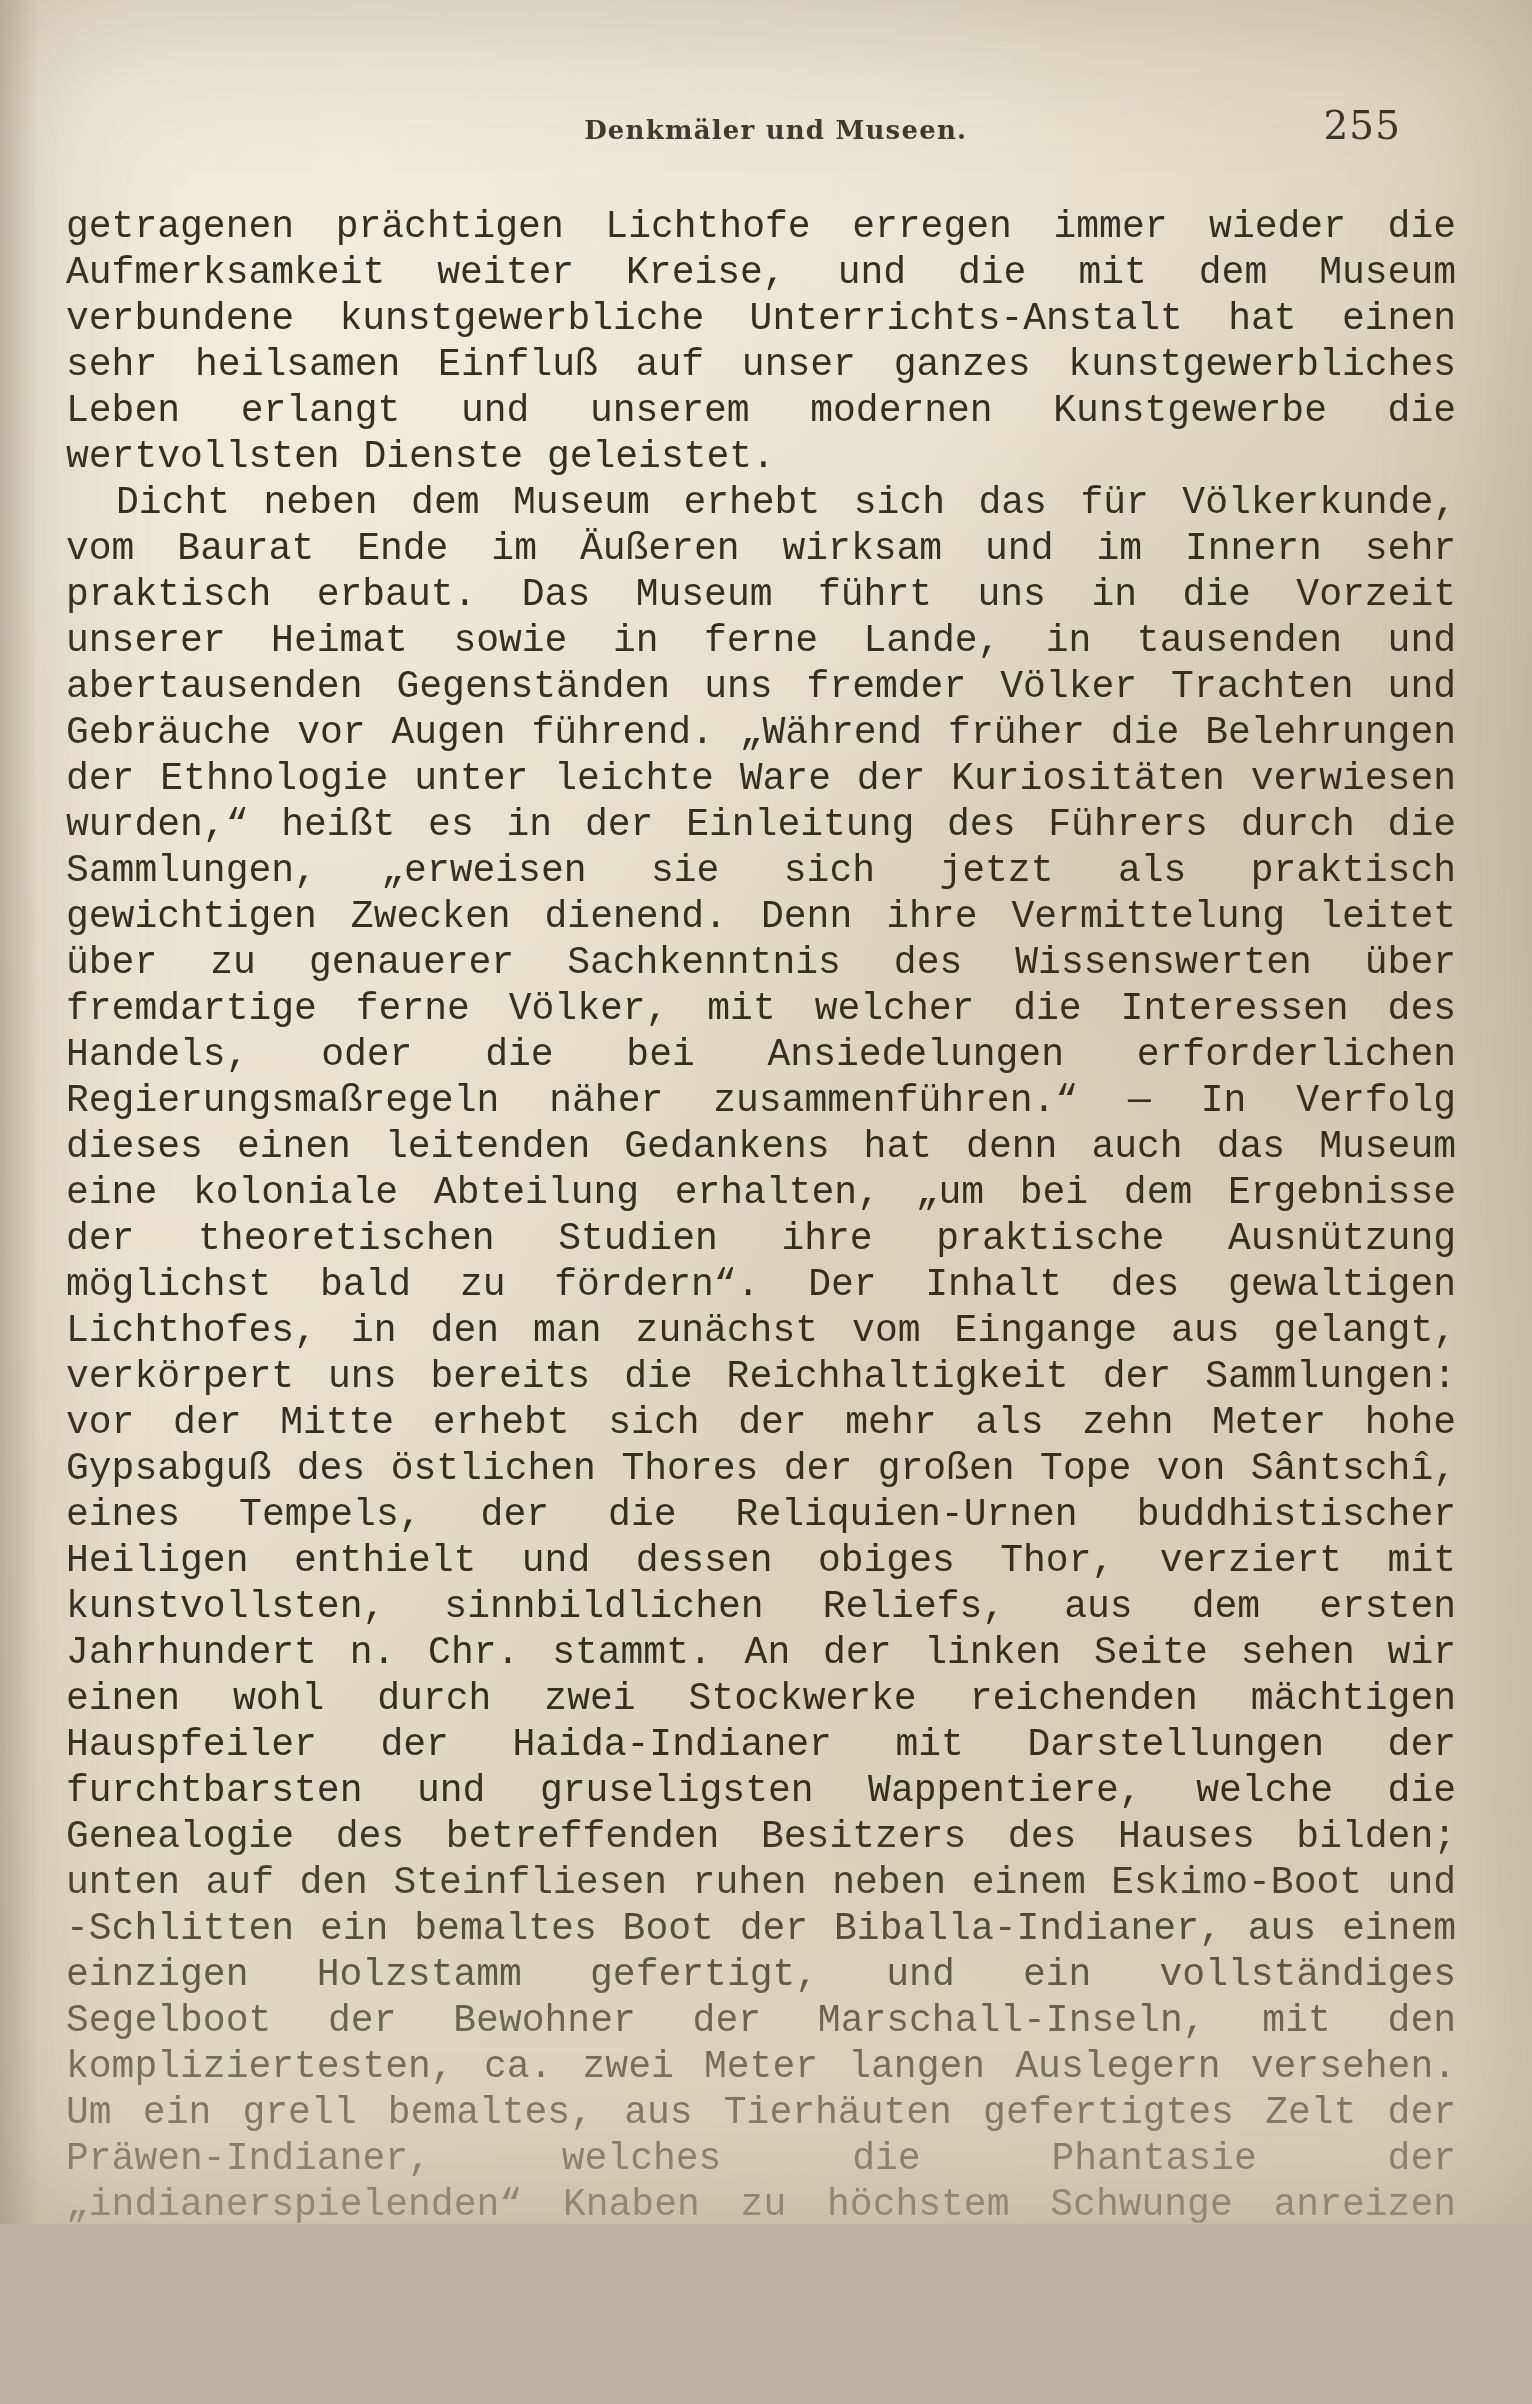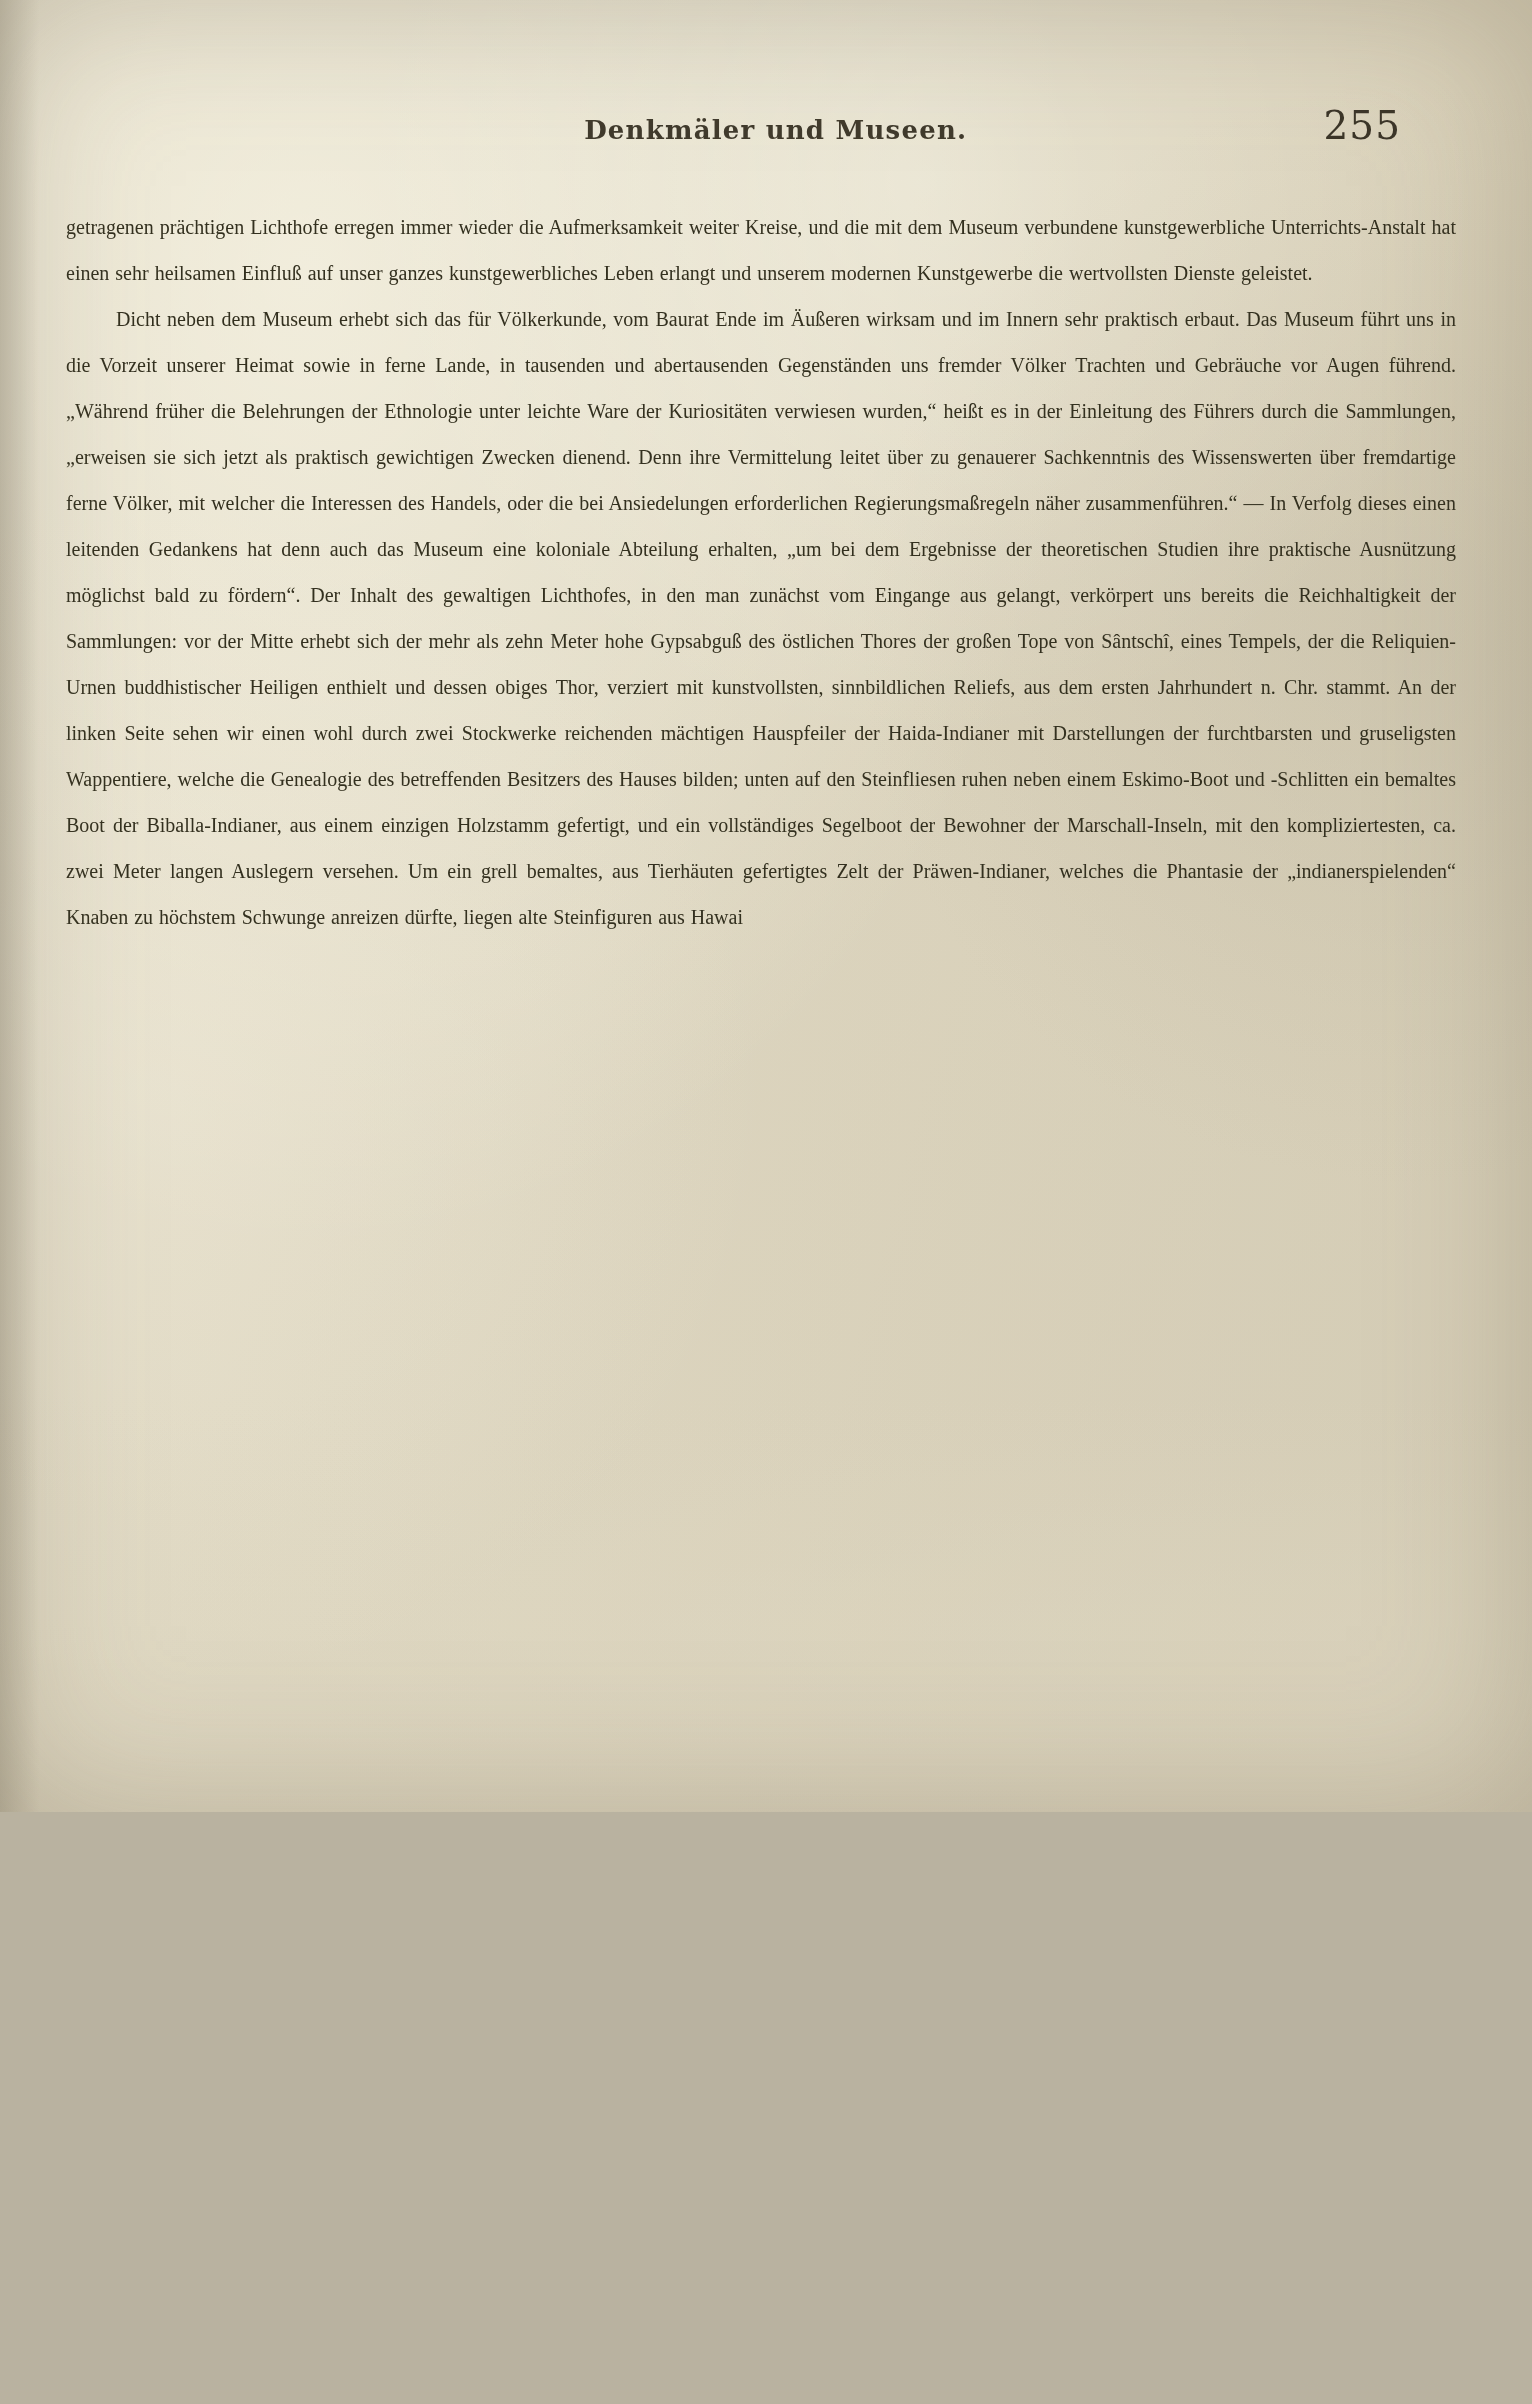--- a/index.html
+++ b/index.html
@@ -3,21 +3,21 @@
 <meta charset="utf-8">
 <style>
   html, body {
     margin: 0;
     padding: 0;
     background: #b9b2a0;
   }
   .page {
     position: relative;
     width: 1532px;
-    height: 1812px;
+    height: 2224px;
     margin: 0 auto;
     background:
       radial-gradient(ellipse at 20% 15%, rgba(255,253,240,0.55) 0%, rgba(255,253,240,0.0) 45%),
       radial-gradient(ellipse at 85% 80%, rgba(210,203,182,0.5) 0%, rgba(210,203,182,0.0) 55%),
       linear-gradient(105deg, #e4ddc8 0%, #ded7c1 35%, #dcd4bd 60%, #d6cdb4 100%);
     overflow: hidden;
     box-sizing: border-box;
   }
   
   .page::before {
@@ -66,23 +66,23 @@
     font-size: 39px;
     color: #3b3528;
     letter-spacing: 1px;
   }
 
   .body-text {
     position: absolute;
     left: 66px;
     top: 204px;
     width: 1390px;
-    font-family: Liberation Serif, serif;
+    font-family: Liberation Mono, monospace;
     color: #33301f;
-    font-size: 20px;
+    font-size: 38px;
     line-height: 46px;
     text-align: justify;
     text-justify: inter-word;
     word-spacing: 1px;
   }
   .body-text p {
     margin: 0;
   }
   .body-text p.indent {
     text-indent: 50px;

